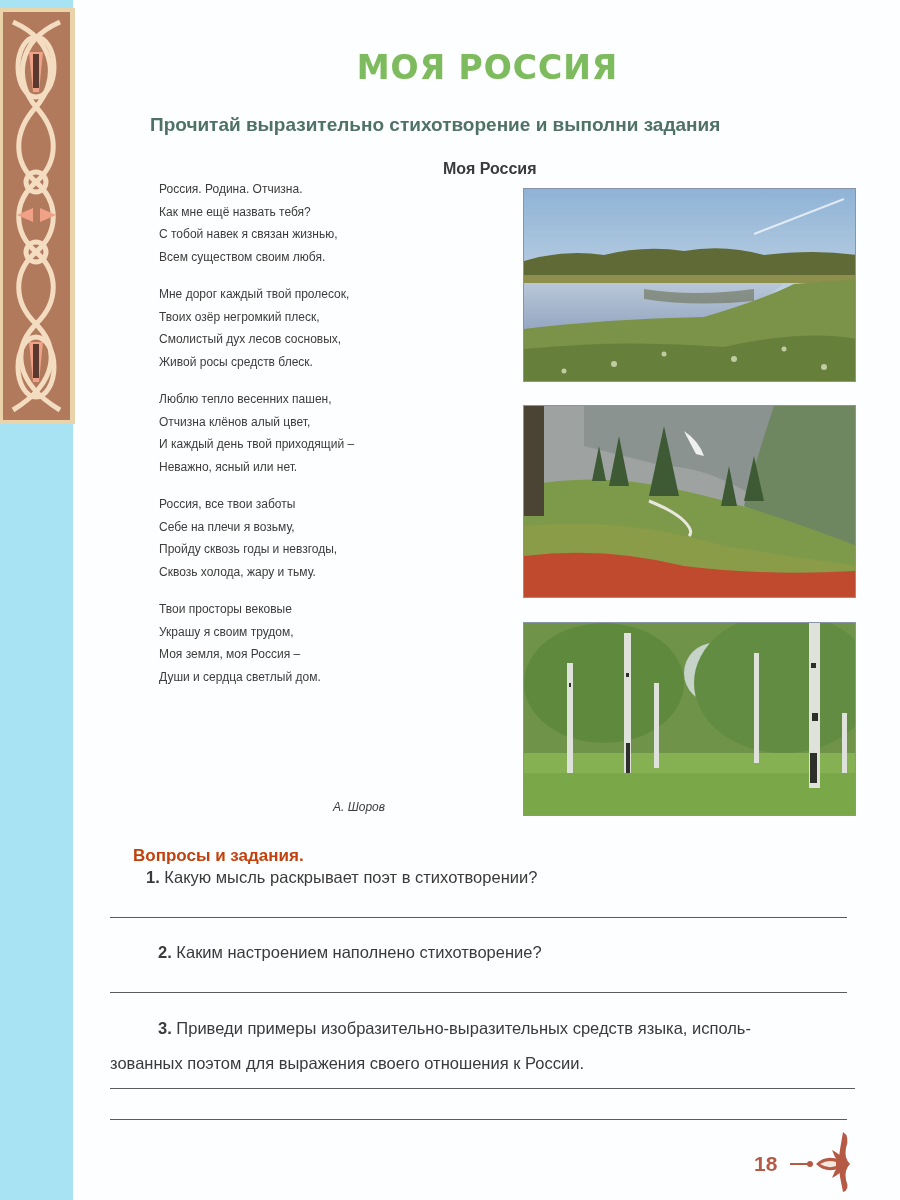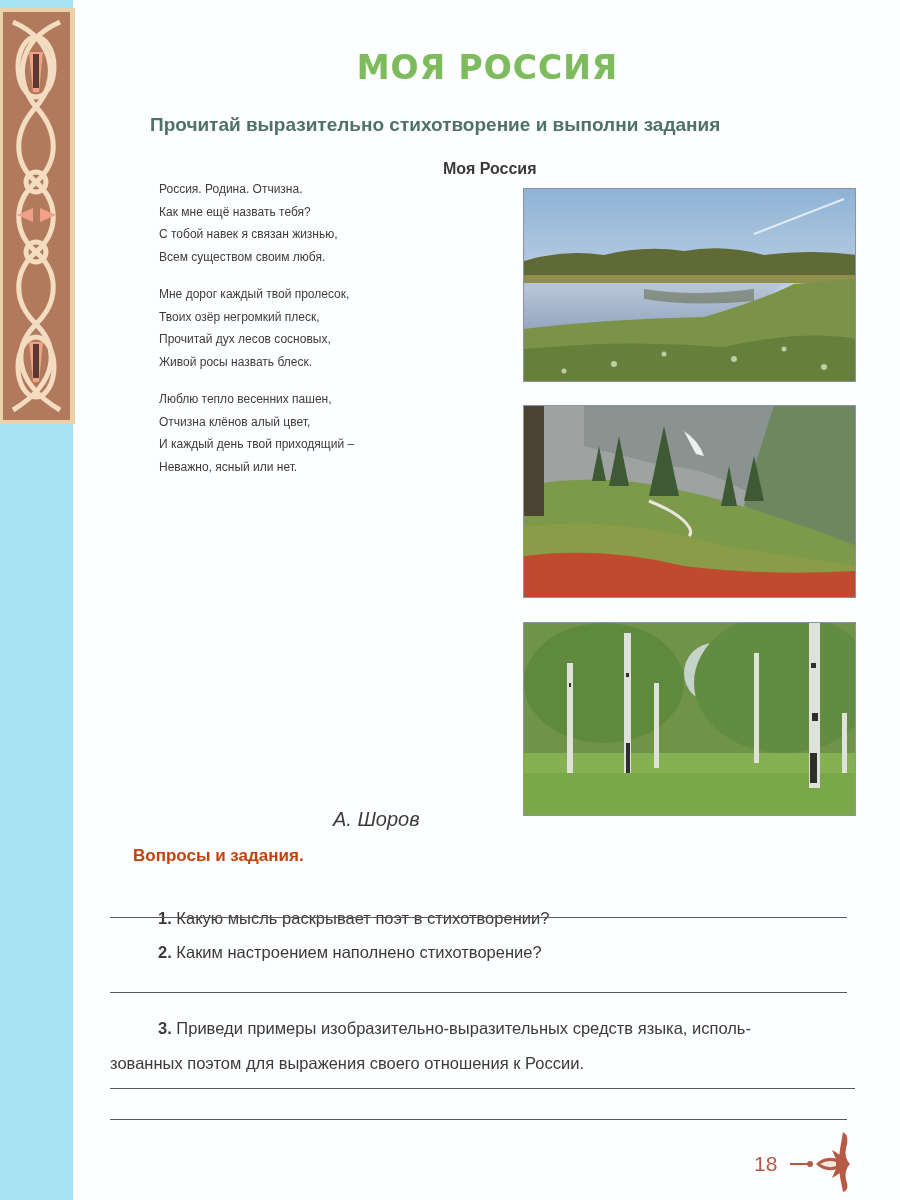--- a/index.html
+++ b/index.html
@@ -36,42 +36,42 @@
     font-size: 16px; font-weight: bold; color: #3a3a3a;
   }
   .poem {
     position: absolute; left: 159px; top: 178px; width: 340px;
     font-size: 12px; line-height: 22.5px; color: #3c3c3c;
   }
   .stanza { margin: 0 0 15px 0; }
   .stanza div { white-space: nowrap; }
   .author {
     position: absolute; left: 333px; top: 800px;
-    font-size: 20px; font-style: italic; color: #3c3c3c; margin-top: 8px;
+    font-size: 12px; font-style: italic; color: #3c3c3c;
   }
   .photo {
     position: absolute; left: 523px; width: 333px; border: 1px solid #8a93a8; overflow: hidden;
     box-sizing: border-box;
   }
   .photo svg { display: block; }
   .questions-heading {
     position: absolute; left: 133px; top: 846px;
     font-size: 17px; font-weight: bold; color: #c2410c;
   }
   .question {
     position: absolute; font-size: 16.5px; color: #3a3a3a;
     font-family: "Liberation Sans", sans-serif;
   }
   .question b { font-weight: bold; }
   .answer-line {
     position: absolute; height: 0; border-top: 1.5px solid #5b5b5b;
   }
   .page-num {
     position: absolute; left: 754px; top: 1152px;
-    font-size: 21px; font-weight: normal; color: #b55a45;
+    font-size: 21px; font-weight: bold; color: #b55a45;
   }
   .page-orn { position: absolute; left: 788px; top: 1128px; }
 </style>
 </head>
 <body>
 
 <div class="left-band"></div>
 <div class="ornament">
   <div class="ornament-inner">
     <svg width="67" height="408" viewBox="0 0 67 408">
@@ -104,28 +104,40 @@
 <div class="poem">
   <div class="stanza">
     <div>Россия. Родина. Отчизна.</div>
     <div>Как мне ещё назвать тебя?</div>
     <div>С тобой навек я связан жизнью,</div>
     <div>Всем существом своим любя.</div>
   </div>
   <div class="stanza">
     <div>Мне дорог каждый твой пролесок,</div>
     <div>Твоих озёр негромкий плеск,</div>
-    <div>Прочитай дух лесов сосновых,</div>
-    <div>Живой росы назвать блеск.</div>
+    <div>Смолистый дух лесов сосновых,</div>
+    <div>Живой росы средств блеск.</div>
   </div>
   <div class="stanza">
     <div>Люблю тепло весенних пашен,</div>
     <div>Отчизна клёнов алый цвет,</div>
     <div>И каждый день твой приходящий –</div>
     <div>Неважно, ясный или нет.</div>
+  </div>
+  <div class="stanza">
+    <div>Россия, все твои заботы</div>
+    <div>Себе на плечи я возьму,</div>
+    <div>Пройду сквозь годы и невзгоды,</div>
+    <div>Сквозь холода, жару и тьму.</div>
+  </div>
+  <div class="stanza">
+    <div>Твои просторы вековые</div>
+    <div>Украшу я своим трудом,</div>
+    <div>Моя земля, моя Россия –</div>
+    <div>Души и сердца светлый дом.</div>
   </div>
 </div>
 <div class="author">А. Шоров</div>
 
 <div class="photo" style="top:188px;height:194px;">
   <svg width="333" height="194" viewBox="0 0 333 194">
     <defs>
       <linearGradient id="sky1" x1="0" y1="0" x2="0" y2="1">
         <stop offset="0" stop-color="#8fb3d6"></stop>
           <stop offset="1" stop-color="#e8ecef"></stop>
@@ -197,21 +209,21 @@
       <rect x="287" y="40" width="5" height="5"></rect>
         <rect x="288" y="90" width="6" height="8"></rect>
       <rect x="286" y="130" width="7" height="30"></rect>
         <rect x="102" y="120" width="4" height="30"></rect>
     </g>
   </svg>
 </div>
 
 <div class="questions-heading">Вопросы и задания.</div>
 
-<div class="question" style="left:158px;top:868px;margin-top:41px;">
+<div class="question" style="left:146px;top:868px;">
   <b>1.</b>
   <span>Какую мысль раскрывает поэт в стихотворении?</span>
 </div>
 <div class="answer-line" style="left:110px;width:737px;top:917px;"></div>
 
 <div class="question" style="left:158px;top:943px;">
   <b>2.</b>
   <span>Каким настроением наполнено стихотворение?</span>
 </div>
 <div class="answer-line" style="left:110px;width:737px;top:992px;"></div>

